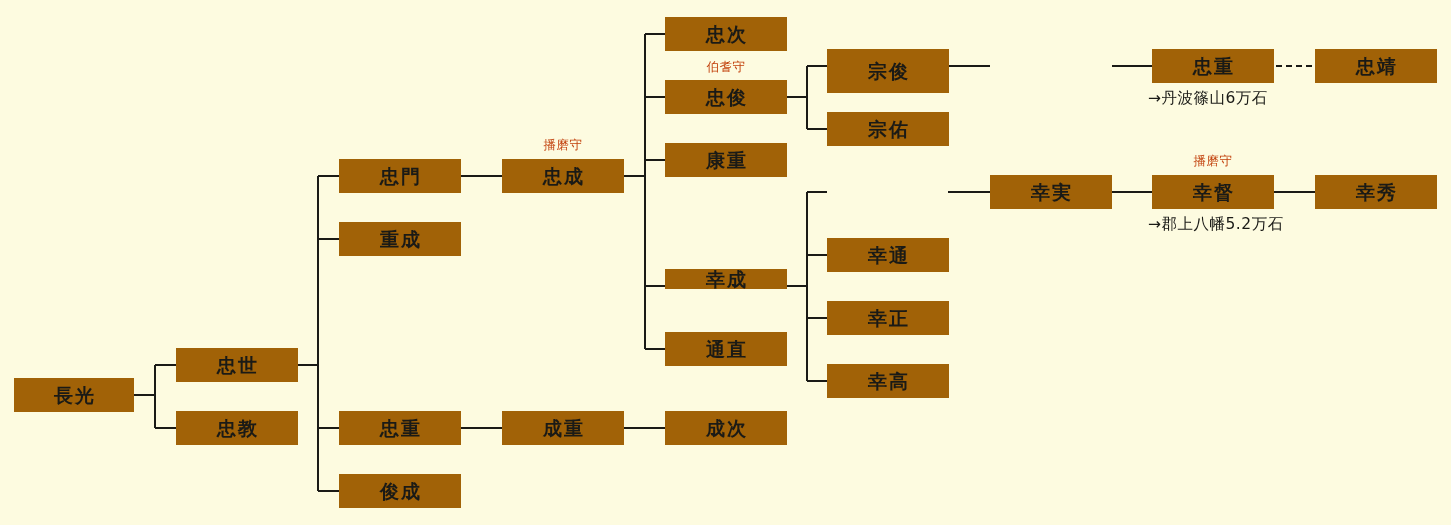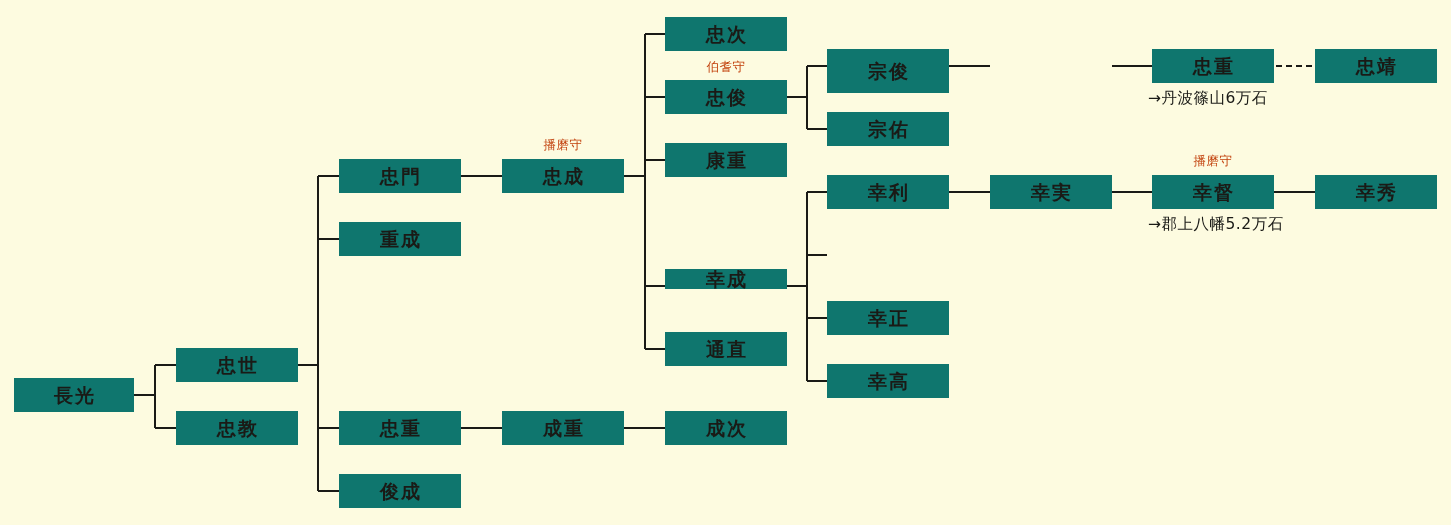--- a/index.html
+++ b/index.html
@@ -23,21 +23,21 @@
     position: absolute;
     left: 0;
     top: 0;
     width: 1451px;
     height: 525px;
     pointer-events: none;
   }
   .node {
     position: absolute;
     box-sizing: border-box;
-    background: #0f766e;
+    background: #a16207;
     color: #1a1a16;
     display: flex;
     align-items: center;
     justify-content: center;
     font-size: 19px;
     font-weight: 700;
     letter-spacing: 2px;
     text-indent: 2px;
     line-height: 1;
     white-space: nowrap;
@@ -131,21 +131,21 @@
   <div class="node" style="left:502px;top:159px;width:122px;height:34px">忠成</div>
   <div class="node" style="left:502px;top:411px;width:122px;height:34px">成重</div>
   <div class="node" style="left:665px;top:17px;width:122px;height:34px">忠次</div>
   <div class="node" style="left:665px;top:80px;width:122px;height:34px">忠俊</div>
   <div class="node" style="left:665px;top:143px;width:122px;height:34px">康重</div>
   <div class="node" style="left:665px;top:269px;width:122px;height:20px">幸成</div>
   <div class="node" style="left:665px;top:332px;width:122px;height:34px">通直</div>
   <div class="node" style="left:665px;top:411px;width:122px;height:34px">成次</div>
   <div class="node" style="left:827px;top:49px;width:122px;height:44px">宗俊</div>
   <div class="node" style="left:827px;top:112px;width:122px;height:34px">宗佑</div>
-  <div class="node" style="left:827px;top:175px;width:122px;height:34px">幸利</div>
+  <div class="node" style="left:827px;top:238px;width:122px;height:34px">幸通</div>
   <div class="node" style="left:827px;top:301px;width:122px;height:34px">幸正</div>
   <div class="node" style="left:827px;top:364px;width:122px;height:34px">幸高</div>
   <div class="node" style="left:990px;top:175px;width:122px;height:34px">幸実</div>
   <div class="node" style="left:1152px;top:49px;width:122px;height:34px">忠重</div>
   <div class="node" style="left:1152px;top:175px;width:122px;height:34px">幸督</div>
   <div class="node" style="left:1315px;top:49px;width:122px;height:34px">忠靖</div>
   <div class="node" style="left:1315px;top:175px;width:122px;height:34px">幸秀</div>
 
   <div class="title-label" style="left:502px;top:139px;width:122px">播磨守</div>
   <div class="title-label" style="left:665px;top:61px;width:122px">伯耆守</div>

